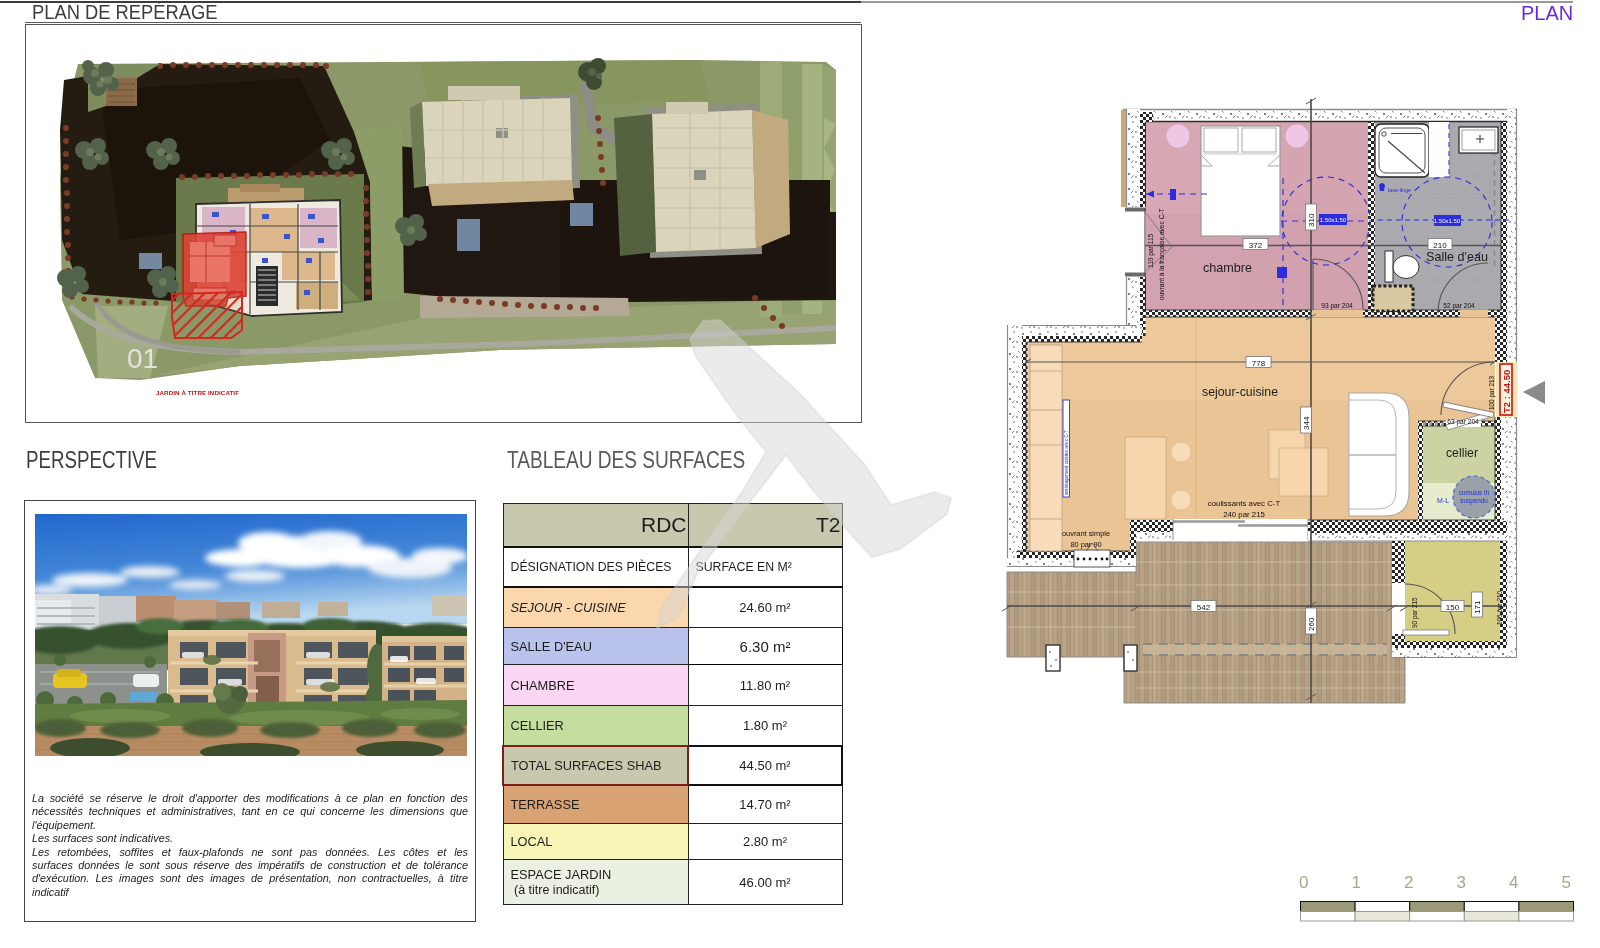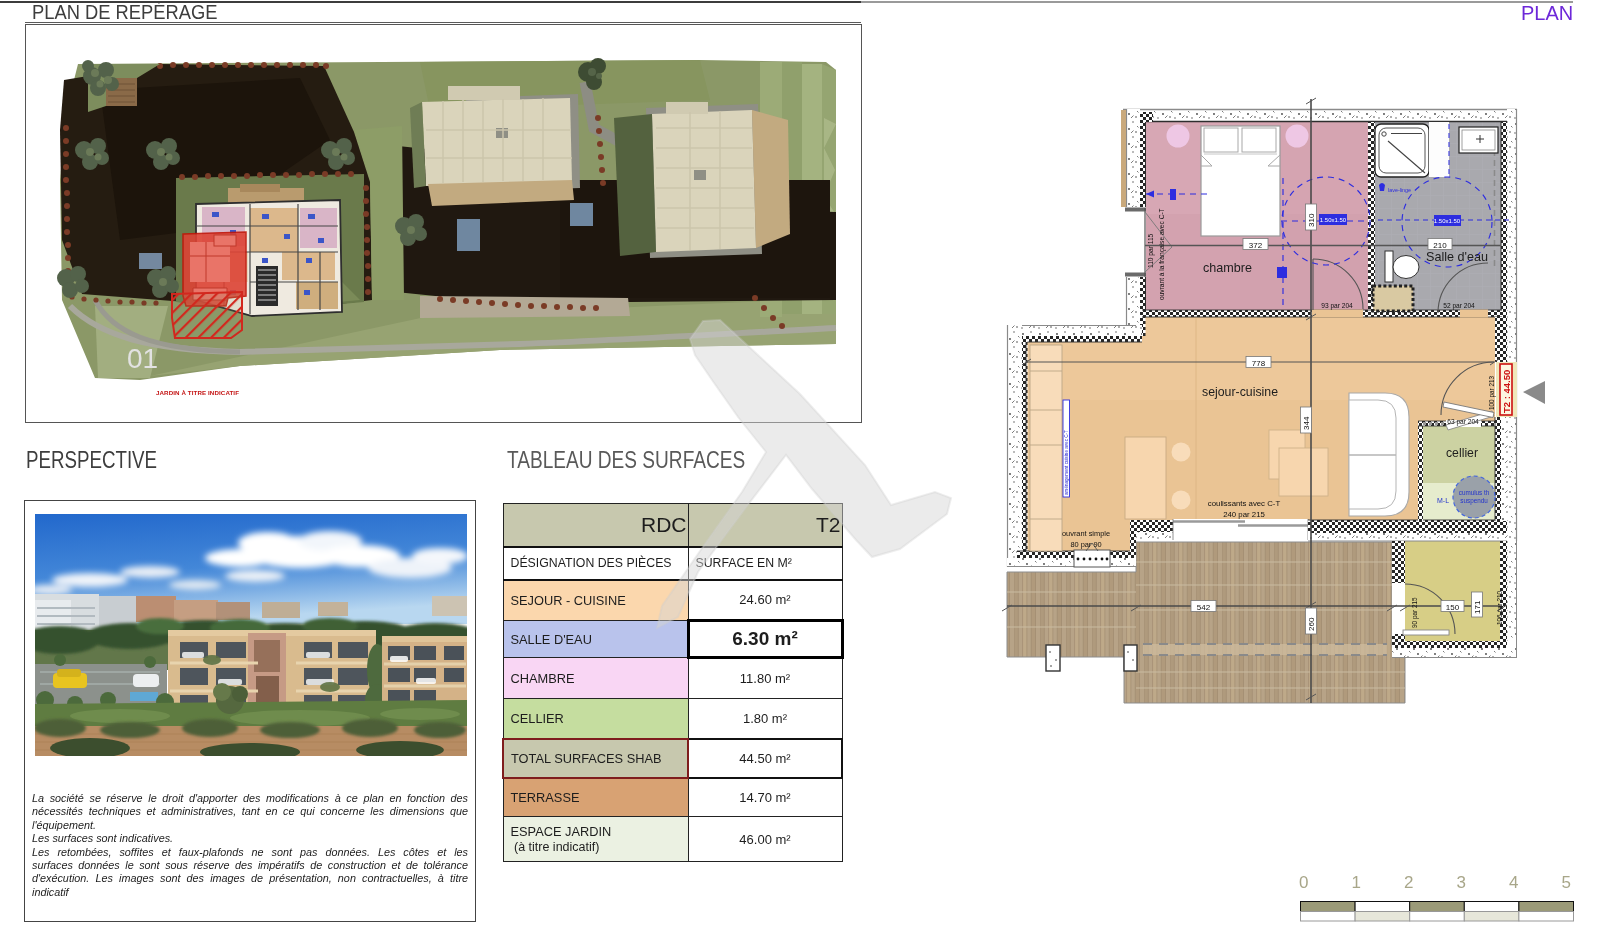--- a/index.html
+++ b/index.html
@@ -513,47 +513,51 @@
   <table class="abs" style="left:502px;top:503px;width:339px;border-collapse:collapse;table-layout:fixed;font-family:'Liberation Sans',sans-serif;color:#1d1d1d;">
     <colgroup>
         <col style="width:185px">
         <col style="width:154px">
       </colgroup>
     <tbody>
         <tr style="height:43px;background:#c7c8ae;text-align:right;">
       <td style="border:1.5px solid #222;border-bottom:2px solid #111;padding-left:5px;font-size:21px;">RDC</td>
       <td style="border:1.5px solid #222;border-bottom:2px solid #111;padding-left:9px;font-size:21px;">T2</td>
     </tr>
-    <tr style="height:33px;background:#fff;">
+    <tr style="height:40px;background:#fff;">
       <td style="border:1px solid #222;border-bottom:2px solid #111;padding-left:7px;font-size:12.3px;">DÉSIGNATION DES PIÈCES</td>
       <td style="border:1px solid #222;border-bottom:2px solid #111;padding-left:7px;font-size:12.3px;">SURFACE EN M²</td>
     </tr>
     <tr style="height:41px;">
-      <td style="border:1px solid #222;background:#fbd7ad;padding-left:7px;font-size:12.8px;">SEJOUR - CUISINE</td>
+      <td style="border:1px solid #222;background:#fbd7ad;padding-left:7px;font-size:12.8px;font-style:italic;">SEJOUR - CUISINE</td>
       <td style="border:1px solid #222;text-align:center;font-size:13px;">24.60 m²</td>
     </tr>
     <tr style="height:37px;">
       <td style="border:1px solid #222;background:#b9c3ec;padding-left:7px;font-size:12.8px;">SALLE D'EAU</td>
-      <td style="border:3px solid #000000;text-align:center;font-size:19px;font-weight:bold;">6.30 m²</td>
+      <td style="border:1px solid #000000;text-align:center;font-size:15px;">6.30 m²</td>
     </tr>
     <tr style="height:41px;">
       <td style="border:1px solid #222;background:#f9d6f4;padding-left:7px;font-size:12.8px;">CHAMBRE</td>
       <td style="border:1px solid #222;text-align:center;font-size:13px;">11.80 m²</td>
     </tr>
     <tr style="height:40px;">
       <td style="border:1px solid #222;background:#c5dd9f;padding-left:7px;font-size:12.8px;">CELLIER</td>
       <td style="border:1px solid #222;text-align:center;font-size:13px;">1.80 m²</td>
     </tr>
     <tr style="height:39px;background:#c7c8ae;">
       <td style="border:2px solid #7f1d1d;padding-left:7px;font-size:12.8px;">TOTAL SURFACES SHAB</td>
       <td style="border:2px solid #111;background:#fff;text-align:center;font-size:13px;">44.50 m²</td>
     </tr>
     <tr style="height:39px;">
       <td style="border:1px solid #222;background:#d8a273;padding-left:7px;font-size:12.8px;">TERRASSE</td>
       <td style="border:1px solid #222;text-align:center;font-size:13px;">14.70 m²</td>
+    </tr>
+    <tr style="height:36px;">
+      <td style="border:1px solid #222;background:#f6f5b5;padding-left:7px;font-size:12.8px;">LOCAL</td>
+      <td style="border:1px solid #222;text-align:center;font-size:13px;">2.80 m²</td>
     </tr>
     <tr style="height:45px;">
       <td style="border:1.5px solid #222;background:#ebf1e2;padding-left:7px;font-size:12.8px;line-height:15px;margin-left:20px;">ESPACE JARDIN<br><span style="font-size:12.5px;">&nbsp;(à titre indicatif)</span></td>
       <td style="border:1.5px solid #222;text-align:center;font-size:13px;">46.00 m²</td>
     </tr>
   </tbody>
     </table>
 
   <svg class="abs" style="left:630px;top:310px;pointer-events:none;z-index:40;" width="340" height="330" viewBox="630 310 340 330">
     <path d="M 690 339 L 703 321 L 720 320 L 800 394 L 865 465 L 891 505 L 935 492 L 951 498 L 947 514 L 900 549 L 872 557 L 856 540 L 812 489 L 786 455 L 747 506 L 698 572 L 678 617 L 657 628 L 662 606 L 700 551 L 742 492 L 766 452 L 738 417 L 712 380 L 695 355 Z" fill="rgba(213,213,213,0.48)" stroke="rgba(205,205,205,0.35)" stroke-width="2"></path>

